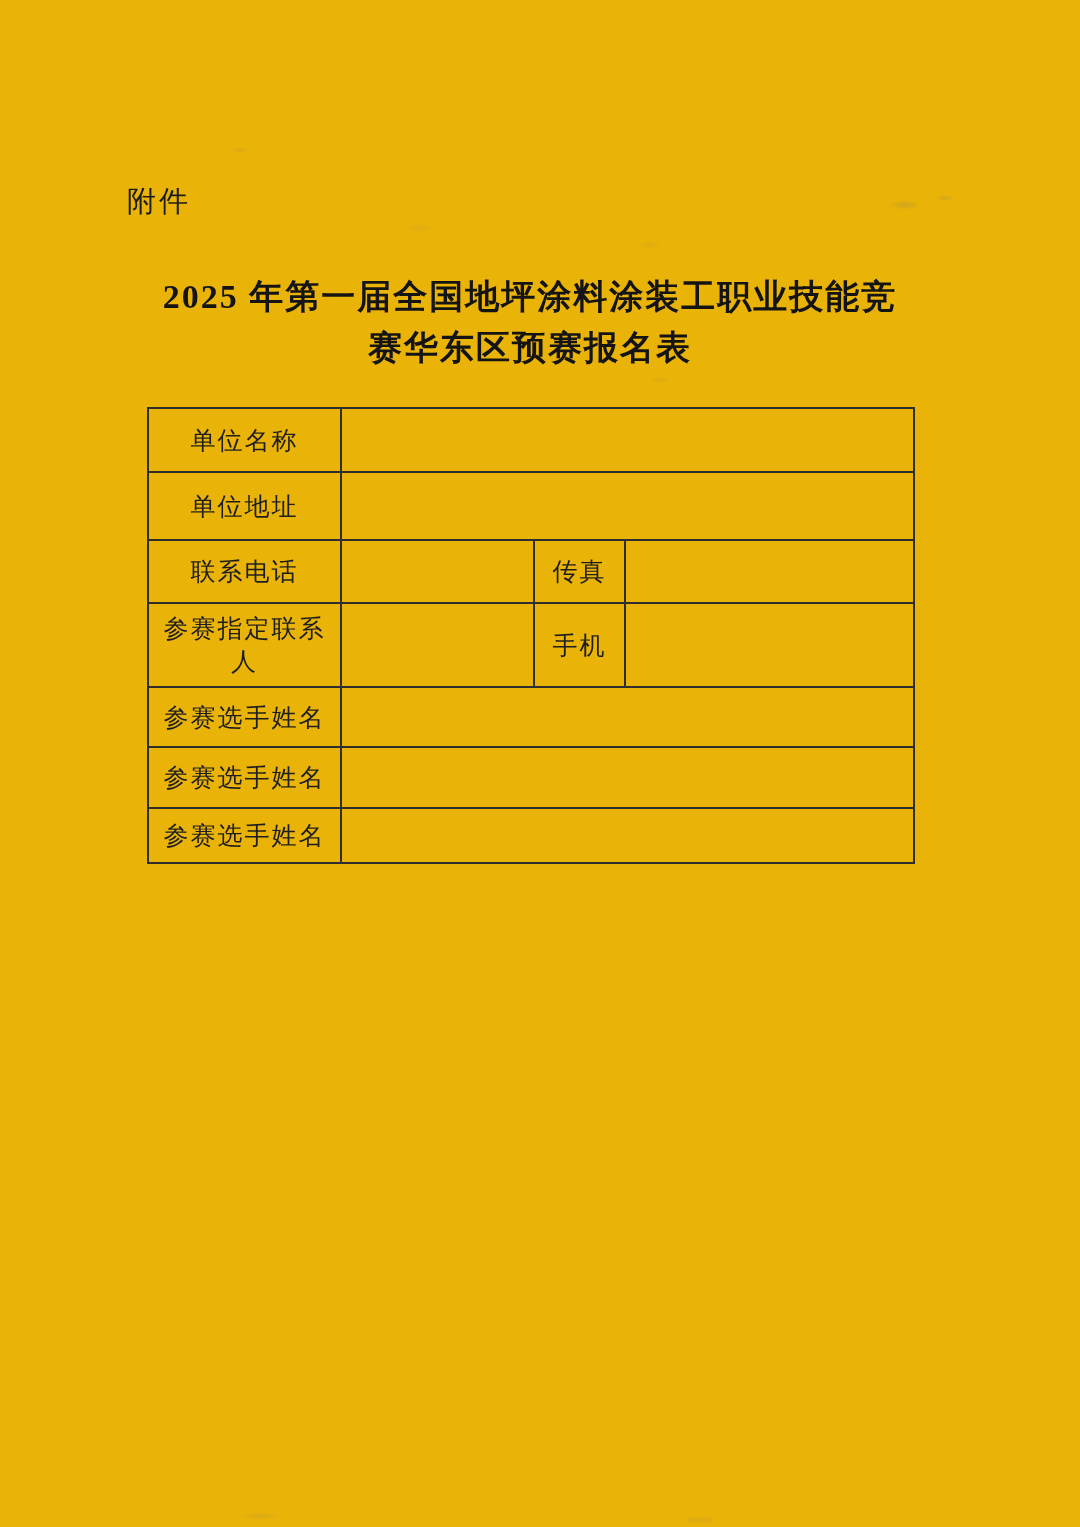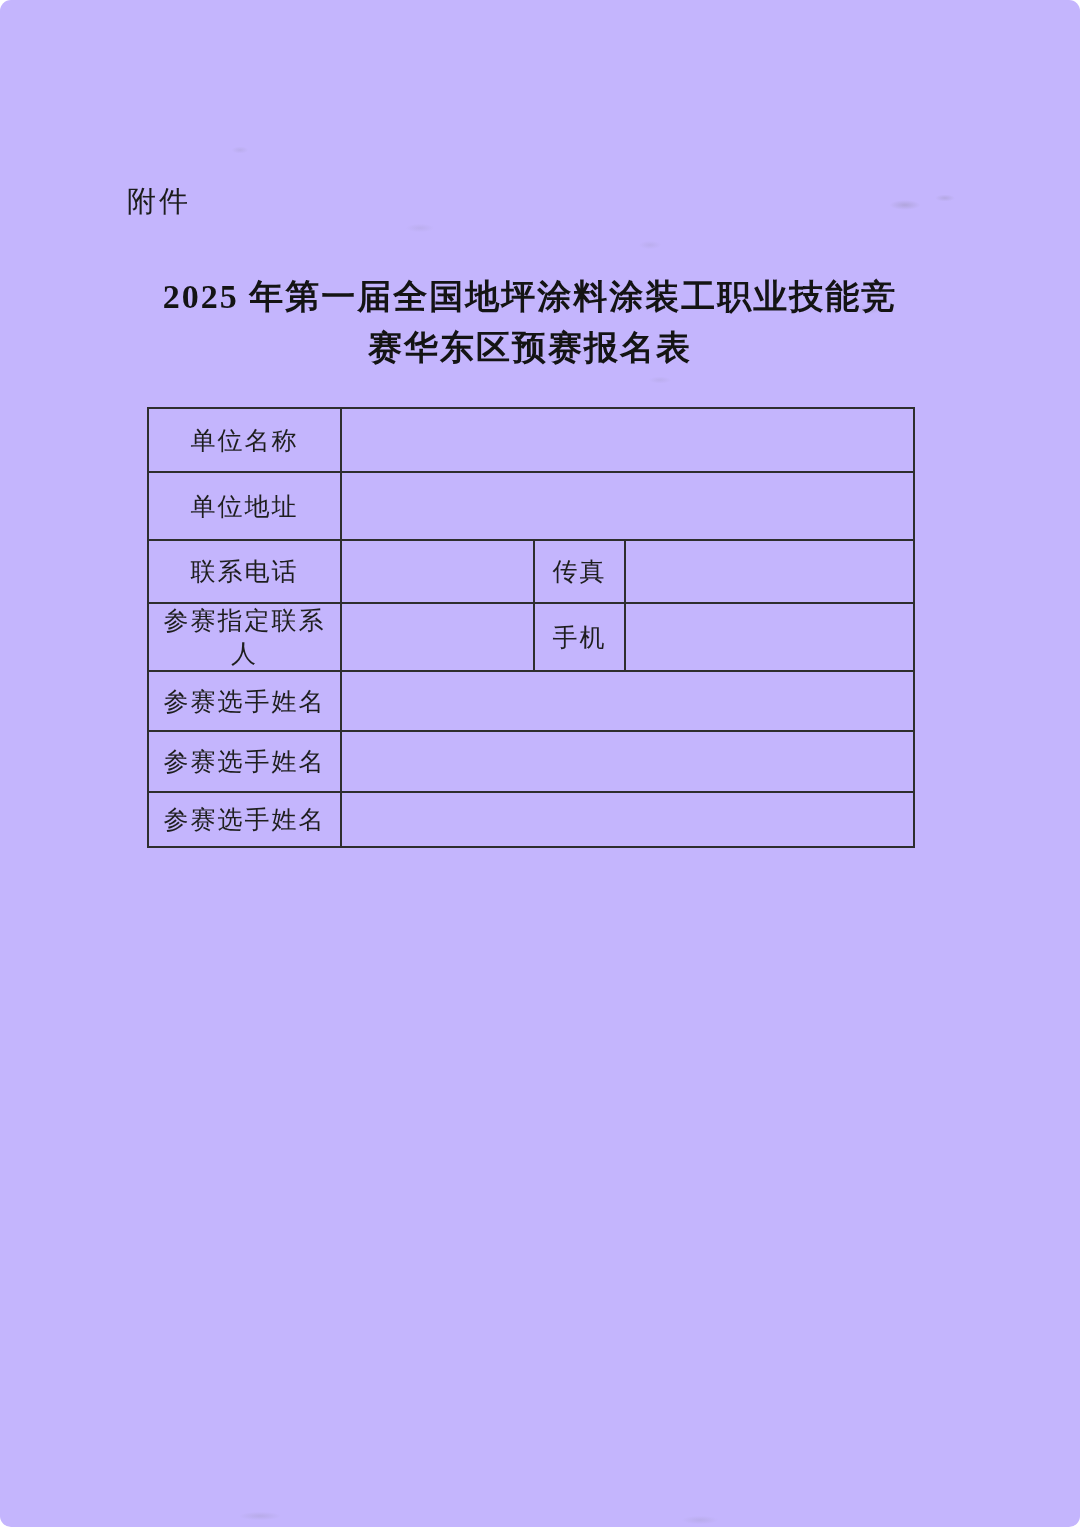--- a/index.html
+++ b/index.html
@@ -10,22 +10,21 @@
     background: #ffffff;
     font-family: "Liberation Serif", "DejaVu Serif", serif;
     color: #1e1e1e;
     overflow: hidden;
   }
 
   .page {
     position: relative;
     width: 1080px;
     height: 1527px;
-    background: #c4b5fd;
-    border-radius: 11px;
+    background: #eab308;
   }
 
   
   .scan-noise {
     position: absolute;
     inset: 0;
     pointer-events: none;
     background:
       radial-gradient(ellipse 22px 7px at 905px 205px, rgba(110,110,110,0.22), transparent 70%),
       radial-gradient(ellipse 14px 5px at 945px 198px, rgba(110,110,110,0.18), transparent 70%),
@@ -69,21 +68,21 @@
     table-layout: fixed;
   }
 
   table.reg-form td {
     border: 2px solid #2e2e2e;
     text-align: center;
     vertical-align: middle;
     font-size: 25px;
     color: #1e1e1e;
     letter-spacing: 2px;
-    padding: 0 4px;
+    padding: 8px 4px;
     overflow: hidden;
   }
 
   tr.r1 { height: 64px; }
   tr.r2 { height: 68px; }
   tr.r3 { height: 63px; }
   tr.r4 { height: 64px; }
   tr.r5 { height: 60px; }
   tr.r6 { height: 61px; }
   tr.r7 { height: 55px; }

